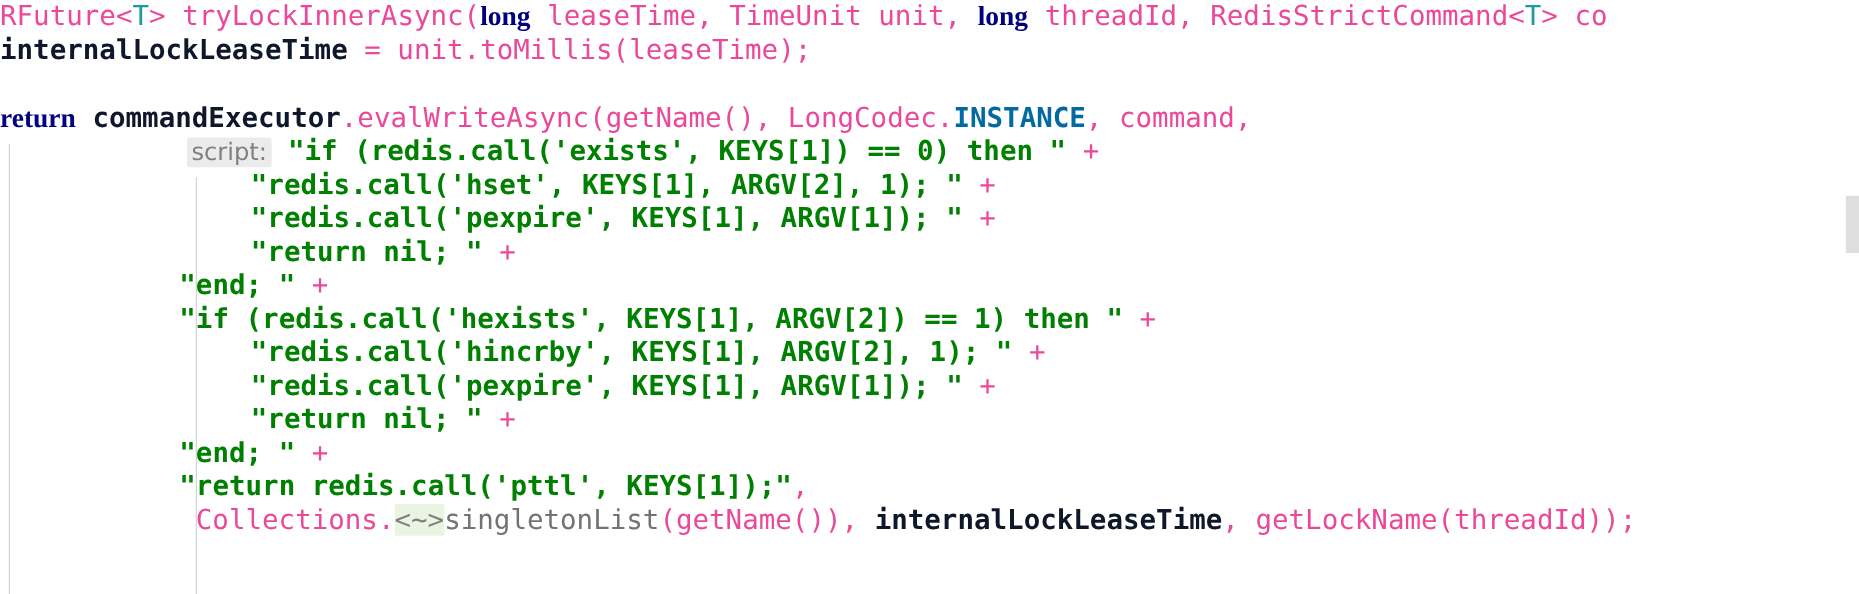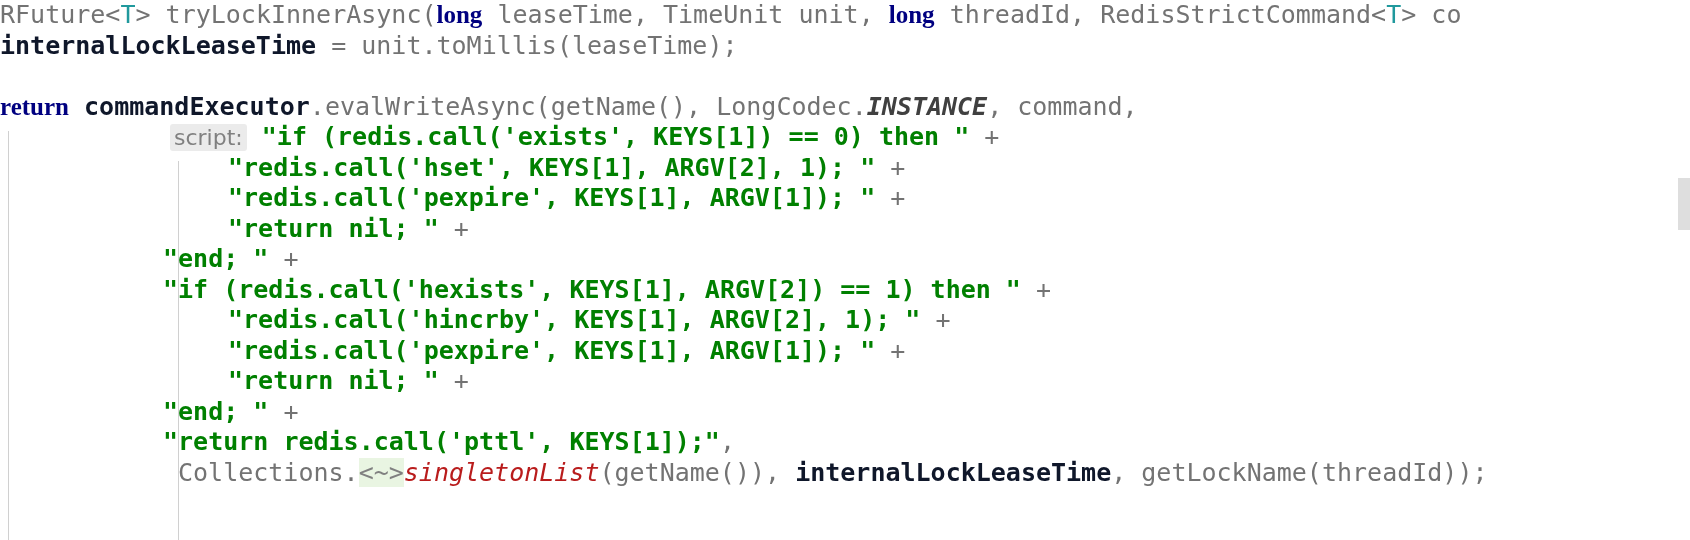--- a/index.html
+++ b/index.html
@@ -37,25 +37,25 @@
     line-height: 30.5px;
     font-size: 25px;
     white-space: pre;
     color: #000000;
     letter-spacing: 0px;
   }
 
   
   .kw        { color: #000080; font-weight: bold; font-family: Liberation Serif, serif; }          
   .field     { color: #0f172a; font-weight: bold; }          
-  .static-f  { color: #404040; font-weight: bold; font-style: italic; } 
-  .static-m  { color: #b91c1c; font-style: italic; }         
+  .static-f  { color: #0369a1; font-weight: bold; } 
+  .static-m  { color: #737373; }         
   .str       { color: #008000; font-weight: bold; }          
   .typ       { color: #20999D; }                             
-  .plain     { color: #737373; }
+  .plain     { color: #ec4899; }
 
   
   .hint {
     color: #808080;
     background: #ebebeb;
     border-radius: 3px;
     padding: 1px 4px 1px 4px;
     font-size: 22px;
     font-family: "DejaVu Sans", "Liberation Sans", sans-serif;
   }

